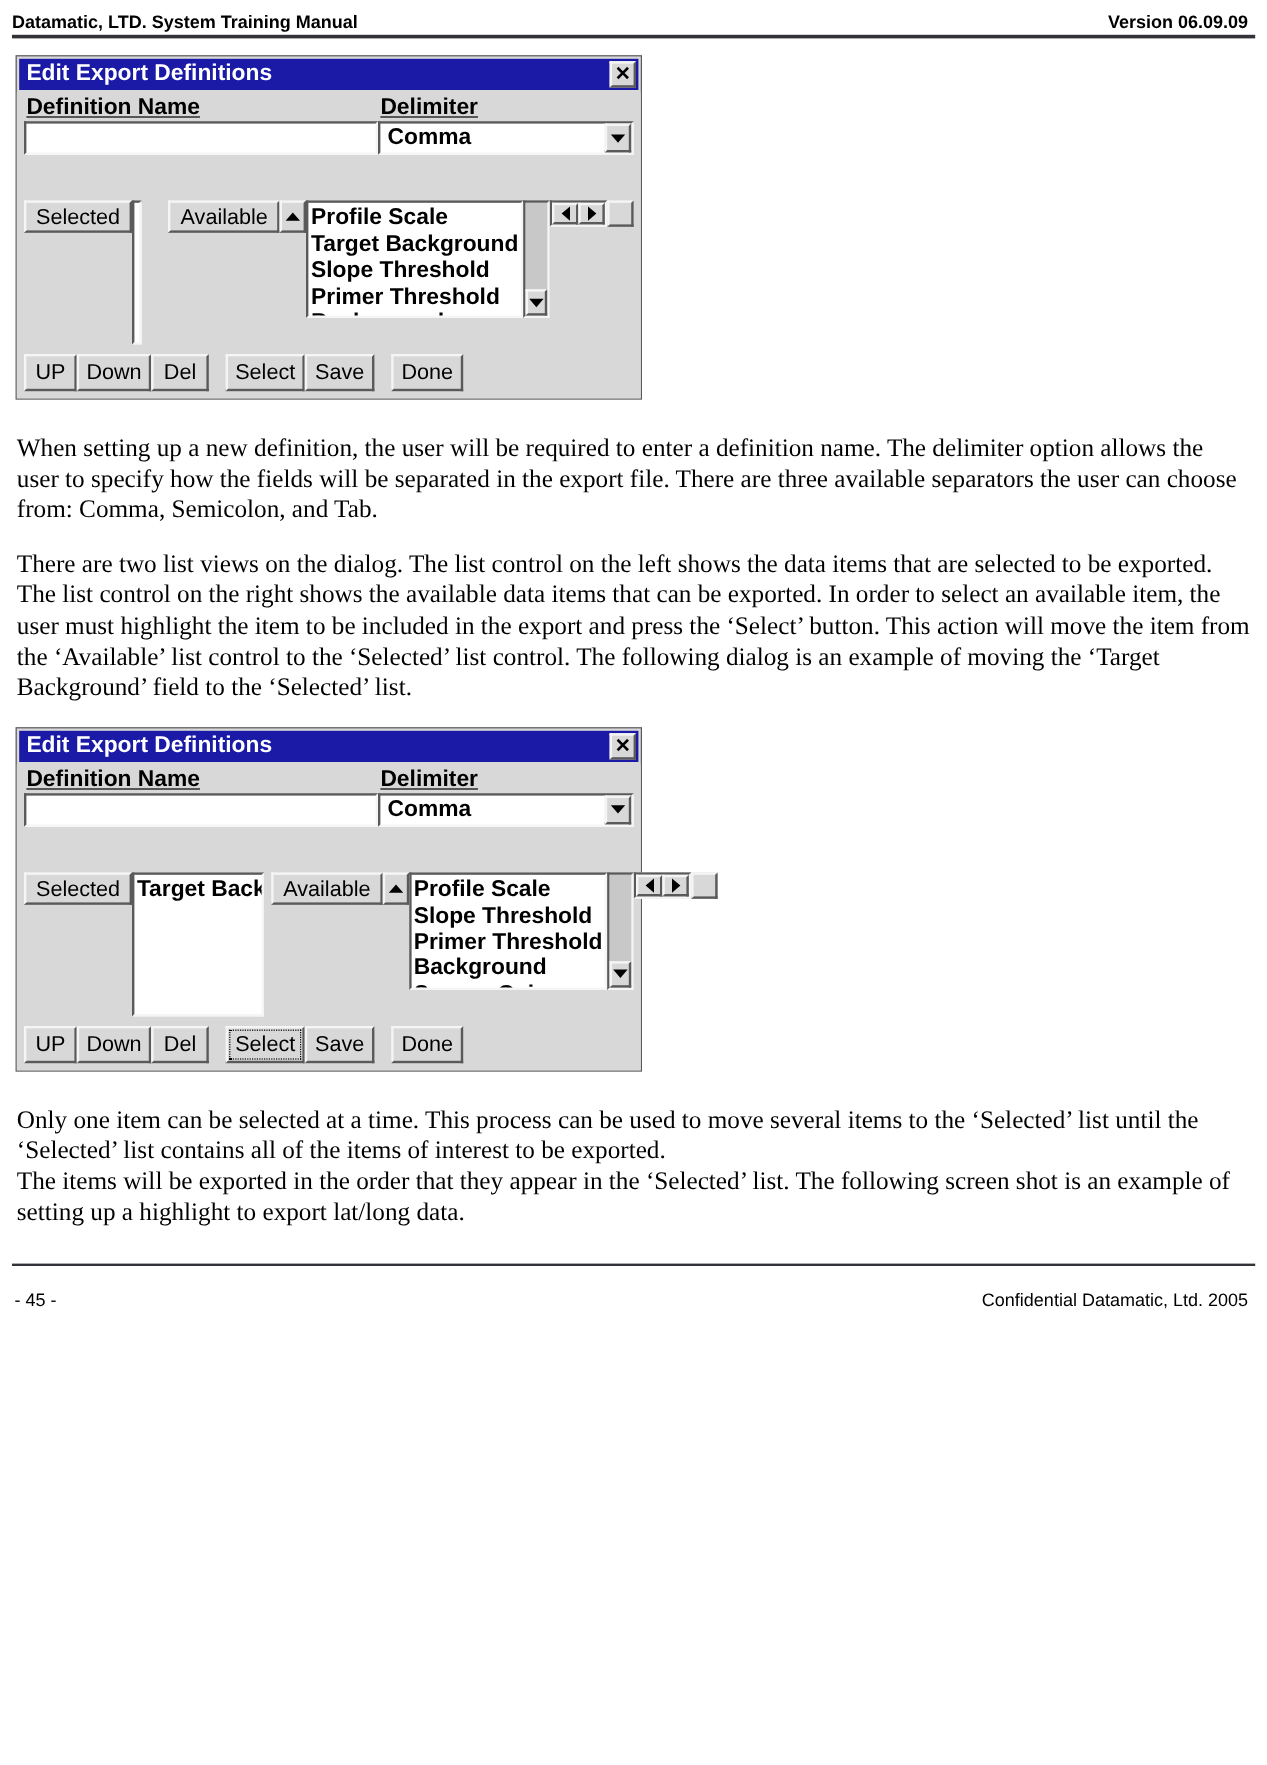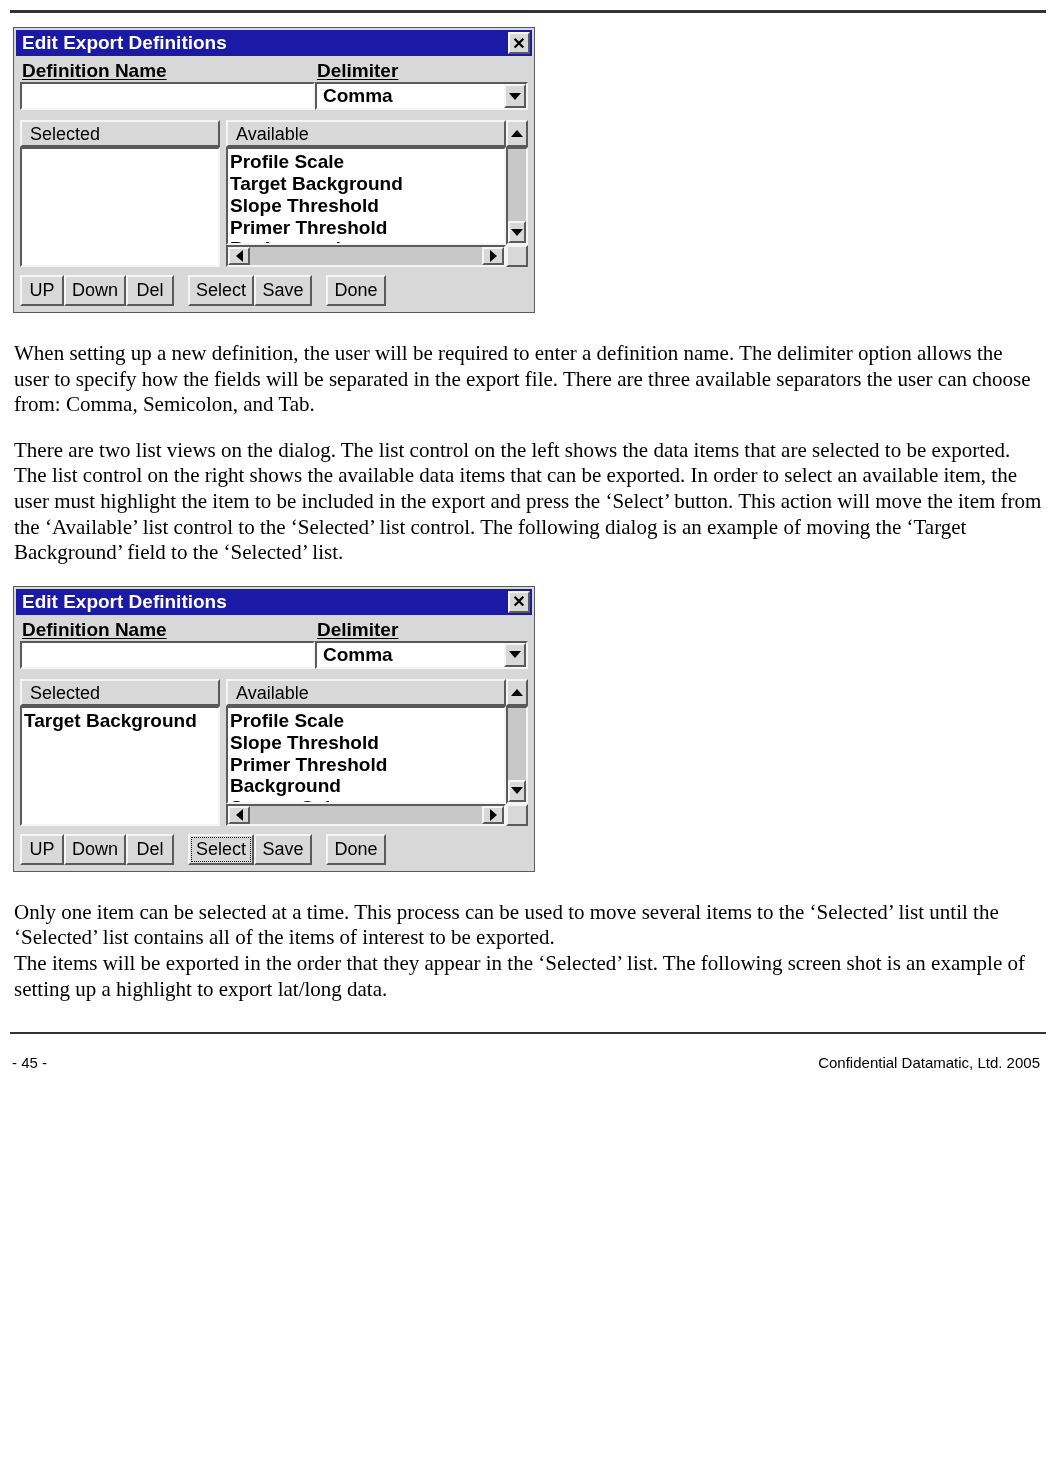--- a/index.html
+++ b/index.html
@@ -164,21 +164,21 @@
     border-bottom: 6px solid transparent;
     border-left: 7px solid #000;
   }
   .lists-row {
     display: flex;
     margin-top: 10px;
     gap: 6px;
   }
   .list-col {
     display: flex;
-    flex-direction: column;
+    margin-top: 28px;
   }
   .list-header {
     background: #d8d8d8;
     border-top: 2px solid #f5f5f5;
     border-left: 2px solid #f5f5f5;
     border-right: 2px solid #5a5a5a;
     border-bottom: 2px solid #5a5a5a;
     padding: 2px 8px;
     font-size: 18px;
     height: 27px;
@@ -254,20 +254,24 @@
     border-left: 2px solid #f5f5f5;
     border-right: 2px solid #5a5a5a;
     border-bottom: 2px solid #5a5a5a;
   }
 </style>
 </head>
 <body>
 
 <div class="page">
 
+  <div class="page-header">
+    <span>Datamatic, LTD. System Training  Manual</span>
+    <span>Version 06.09.09</span>
+  </div>
   <div class="hr-thick"></div>
 
   <div class="dialog-wrap">
     <div class="dialog-titlebar">
       <span>Edit Export Definitions</span>
       <div class="dialog-close">
         <span>✕</span>
       </div>
     </div>
     <div class="dialog-body">

